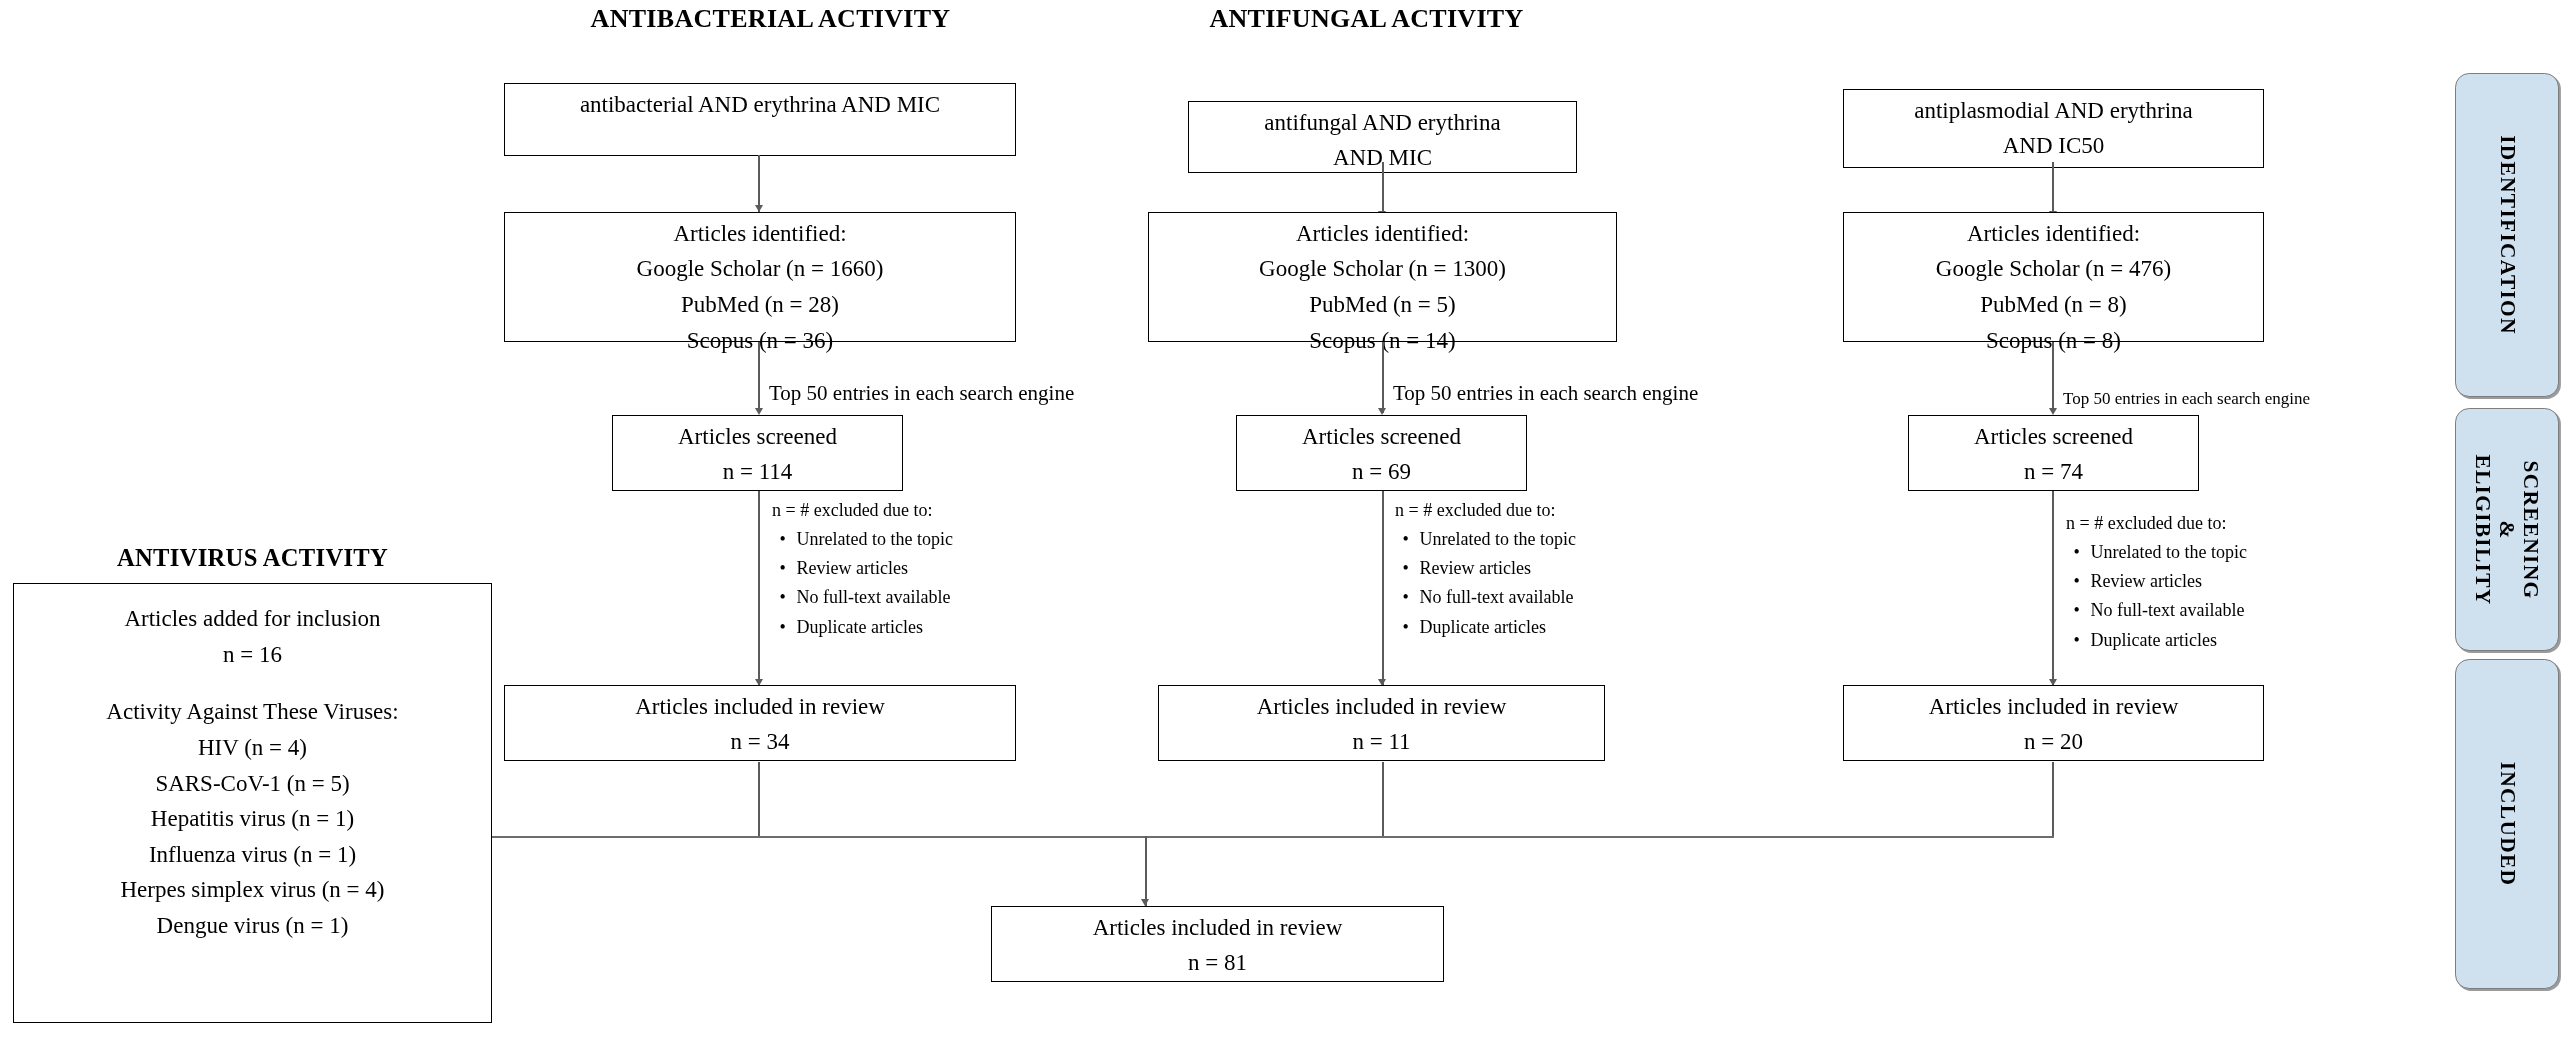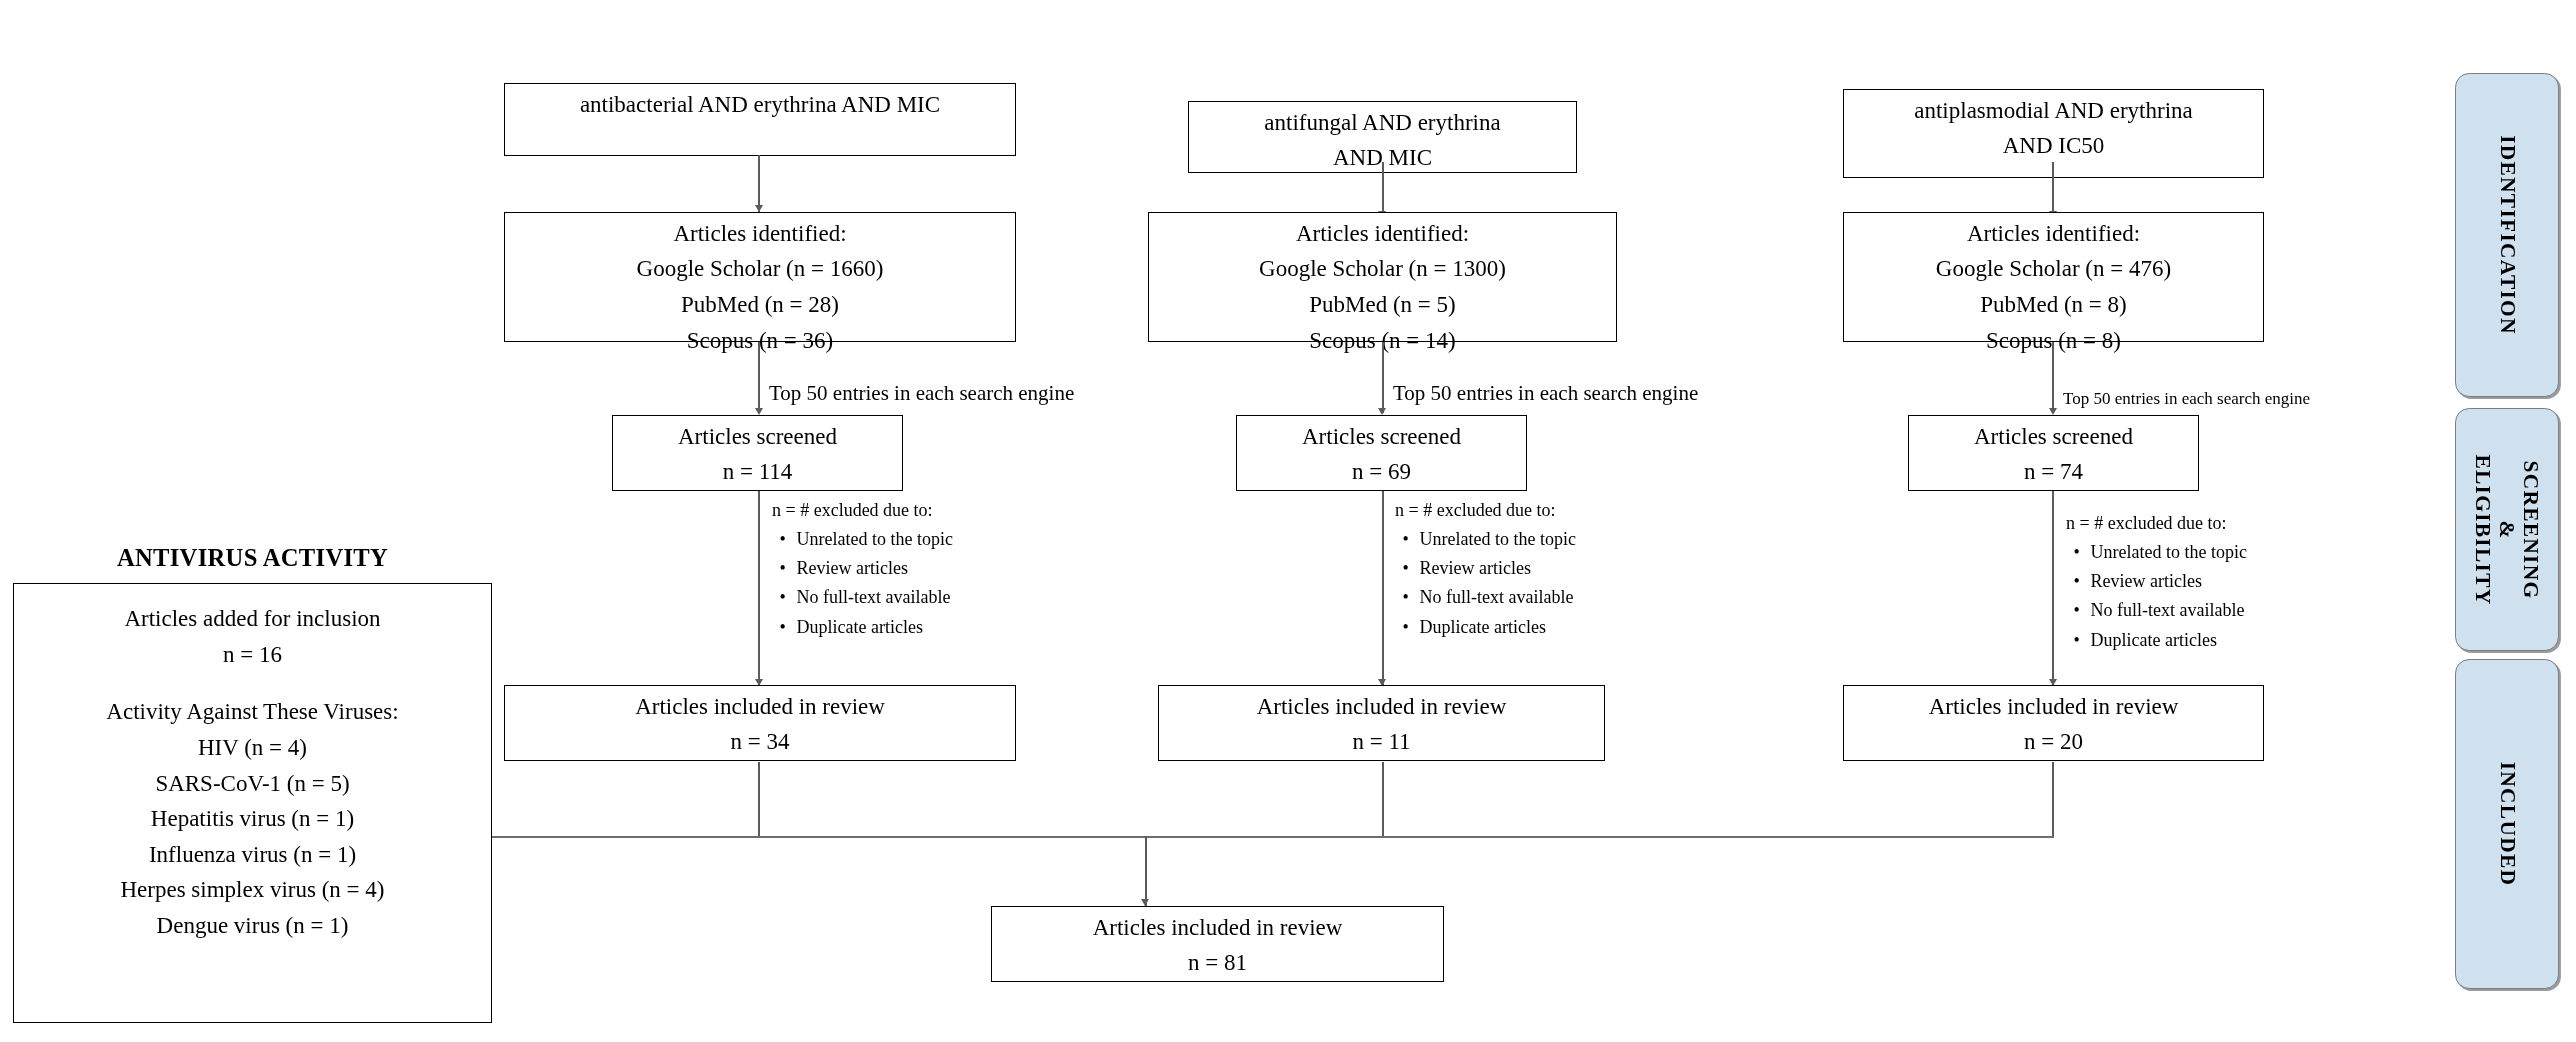--- a/index.html
+++ b/index.html
@@ -115,20 +115,21 @@
     letter-spacing: 1.3px;
     text-align: center;
   }
   .stage .vtext .l { display: block; line-height: 1.12; }
 </style>
 </head>
 <body>
 
 <div id="page">
 
+  <div class="col-title" style="left:505px; top:3.9px; width:531px;">ANTIBACTERIAL ACTIVITY</div>
 
   <div class="box" style="left:504px; top:83px; width:512px; height:73px;">
     <span class="ln">antibacterial AND erythrina AND MIC</span>
   </div>
   <div class="vline" style="left:758px; top:155px; height:57px;"></div>
   <div class="arrow" style="left:755px; top:205px;"></div>
 
   <div class="box" style="left:504px; top:212px; width:512px; height:130px;">
     <span class="ln">Articles identified:</span>
     <span class="ln">Google Scholar (n = 1660)</span>
@@ -155,20 +156,21 @@
       <li>Duplicate articles</li>
     </ul>
   </div>
 
   <div class="box" style="left:504px; top:685px; width:512px; height:76px;">
     <span class="ln">Articles included in review</span>
     <span class="ln">n = 34</span>
   </div>
   <div class="vline" style="left:758px; top:762px; height:75px;"></div>
 
+  <div class="col-title" style="left:1101px; top:3.9px; width:531px;">ANTIFUNGAL ACTIVITY</div>
 
   <div class="box" style="left:1188px; top:101px; width:389px; height:72px;">
     <span class="ln">antifungal AND erythrina</span>
     <span class="ln">AND MIC</span>
   </div>
   <div class="vline" style="left:1382px; top:162px; height:57px;"></div>
   <div class="arrow" style="left:1378px; top:211px;"></div>
 
   <div class="box" style="left:1148px; top:212px; width:469px; height:130px;">
     <span class="ln">Articles identified:</span>
@@ -197,21 +199,21 @@
     </ul>
   </div>
 
   <div class="box" style="left:1158px; top:685px; width:447px; height:76px;">
     <span class="ln">Articles included in review</span>
     <span class="ln">n = 11</span>
   </div>
   <div class="vline" style="left:1382px; top:762px; height:75px;"></div>
 
 
-  <div class="box" style="left:1843px; top:89px; width:421px; height:89px;">
+  <div class="box" style="left:1843px; top:89px; width:421px; height:79px;">
     <span class="ln">antiplasmodial AND erythrina</span>
     <span class="ln">AND IC50</span>
   </div>
   <div class="vline" style="left:2052px; top:162px; height:57px;"></div>
   <div class="arrow" style="left:2049px; top:211px;"></div>
 
   <div class="box" style="left:1843px; top:212px; width:421px; height:130px;">
     <span class="ln">Articles identified:</span>
     <span class="ln">Google Scholar (n = 476)</span>
     <span class="ln">PubMed (n = 8)</span>

